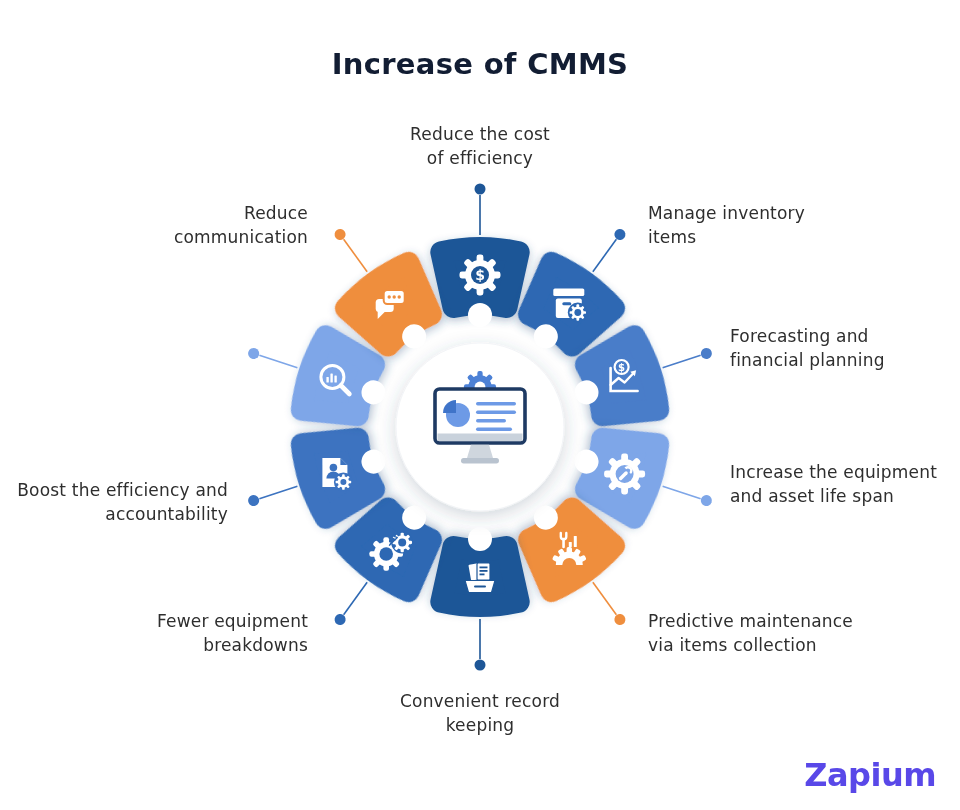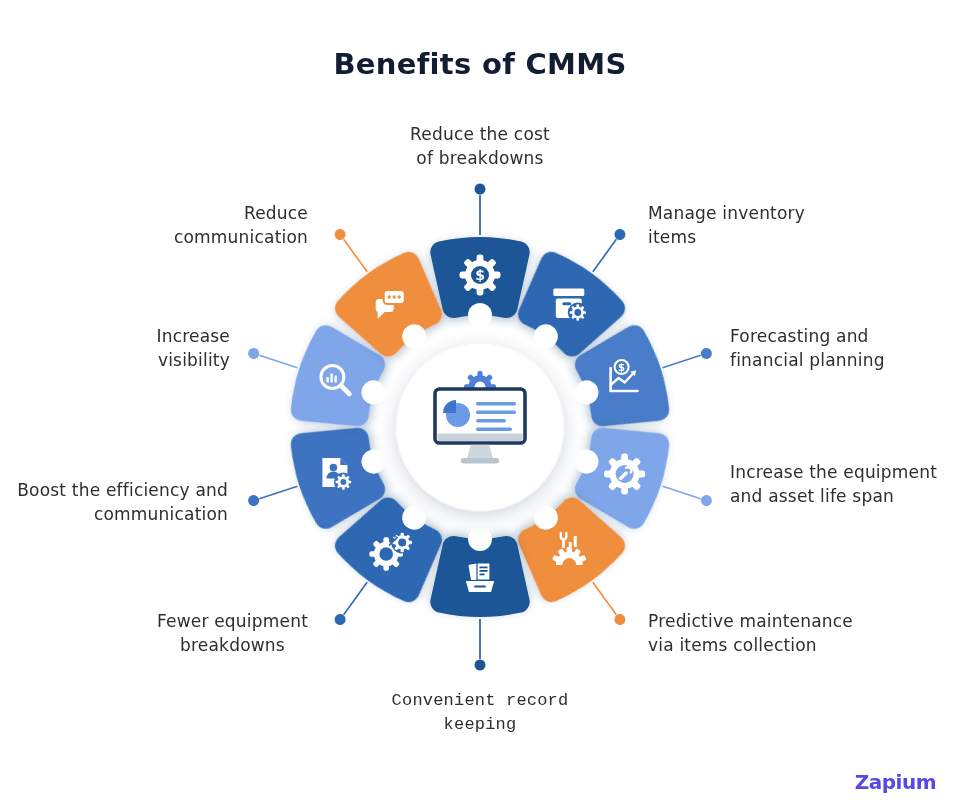--- a/index.html
+++ b/index.html
@@ -8,34 +8,34 @@
   .title{position:absolute;top:47px;left:0;width:100%;text-align:center;
          font-size:29px;font-weight:bold;color:#121d33;letter-spacing:.3px;}
   .diagram-svg{position:absolute;left:0;top:0;}
   .label{position:absolute;font-size:17px;line-height:24px;color:#2e2e2e;
          white-space:pre-line;letter-spacing:.2px;}
   .lbl-0{left:480px;top:122px;transform:translateX(-50%);text-align:center;}
   .lbl-1{left:648px;top:201px;text-align:left;}
   .lbl-2{left:730px;top:324px;text-align:left;}
   .lbl-3{left:730px;top:460px;text-align:left;}
   .lbl-4{left:648px;top:609px;text-align:left;}
-  .lbl-5{left:480px;top:689px;transform:translateX(-50%);text-align:center;font-family:Liberation Mono, monospace;}
-  .lbl-6{right:652px;top:609px;text-align:center;}
+  .lbl-5{left:480px;top:689px;transform:translateX(-50%);text-align:center;}
+  .lbl-6{right:652px;top:609px;text-align:right;}
   .lbl-7{right:732px;top:478px;text-align:right;}
   .lbl-8{right:730px;top:324px;text-align:right;}
   .lbl-9{right:652px;top:201px;text-align:right;}
-  .logo{position:absolute;right:24px;bottom:16px;font-size:20px;font-weight:bold;
+  .logo{position:absolute;right:24px;bottom:16px;font-size:32px;font-weight:bold;
         color:#5948e8;letter-spacing:-.5px;margin-top:44px;}
 </style>
 </head>
 <body>
 
 <div class="page">
 
-  <div class="title">Benefits of CMMS</div>
+  <div class="title">Increase of CMMS</div>
 
   <svg class="diagram-svg" width="960" height="810" viewBox="0 0 960 810">
     <defs>
       <filter id="petalShadow" x="-40%" y="-40%" width="180%" height="180%">
         <feDropShadow dx="0" dy="3" stdDeviation="4" flood-color="#27507f" flood-opacity="0.33"></feDropShadow>
       </filter>
       <filter id="centerShadow" x="-40%" y="-40%" width="180%" height="180%">
         <feDropShadow dx="0" dy="5" stdDeviation="9" flood-color="#3a4a63" flood-opacity="0.22"></feDropShadow>
       </filter>
 
@@ -281,34 +281,32 @@
         <g transform="translate(335.4 380.0)" color="#7ea6e8">
           <use x="-24" y="-24" width="48" height="48" href="#sym-magnifier-chart"></use>
         </g>
         <g transform="translate(390.7 304.0)" color="#ef8e3e">
           <use x="-24" y="-24" width="48" height="48" href="#sym-chat-bubbles"></use>
         </g>
       </g>
   </svg>
 
   <div class="label lbl-0">Reduce the cost
-of breakdowns</div>
+of efficiency</div>
   <div class="label lbl-2">Forecasting and
 financial planning</div>
   <div class="label lbl-1">Manage inventory
 items</div>
   <div class="label lbl-3">Increase the equipment
 and asset life span</div>
   <div class="label lbl-4">Predictive maintenance
 via items collection</div>
   <div class="label lbl-5">Convenient record
 keeping</div>
   <div class="label lbl-6">Fewer equipment
 breakdowns</div>
   <div class="label lbl-7">Boost the efficiency and
-communication</div>
-  <div class="label lbl-8">Increase
-visibility</div>
+accountability</div>
   <div class="label lbl-9">Reduce
 communication</div>
 
   <div class="logo">Zapium</div>
 </div>
 
 </body></html>

